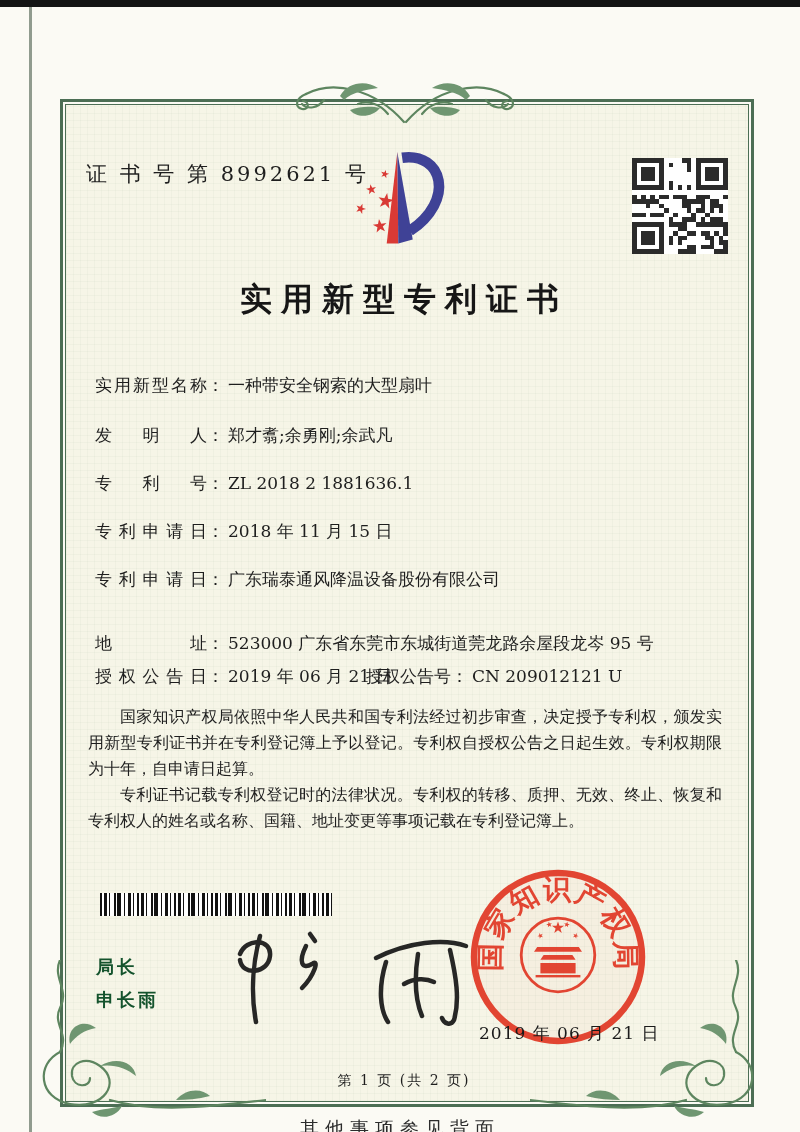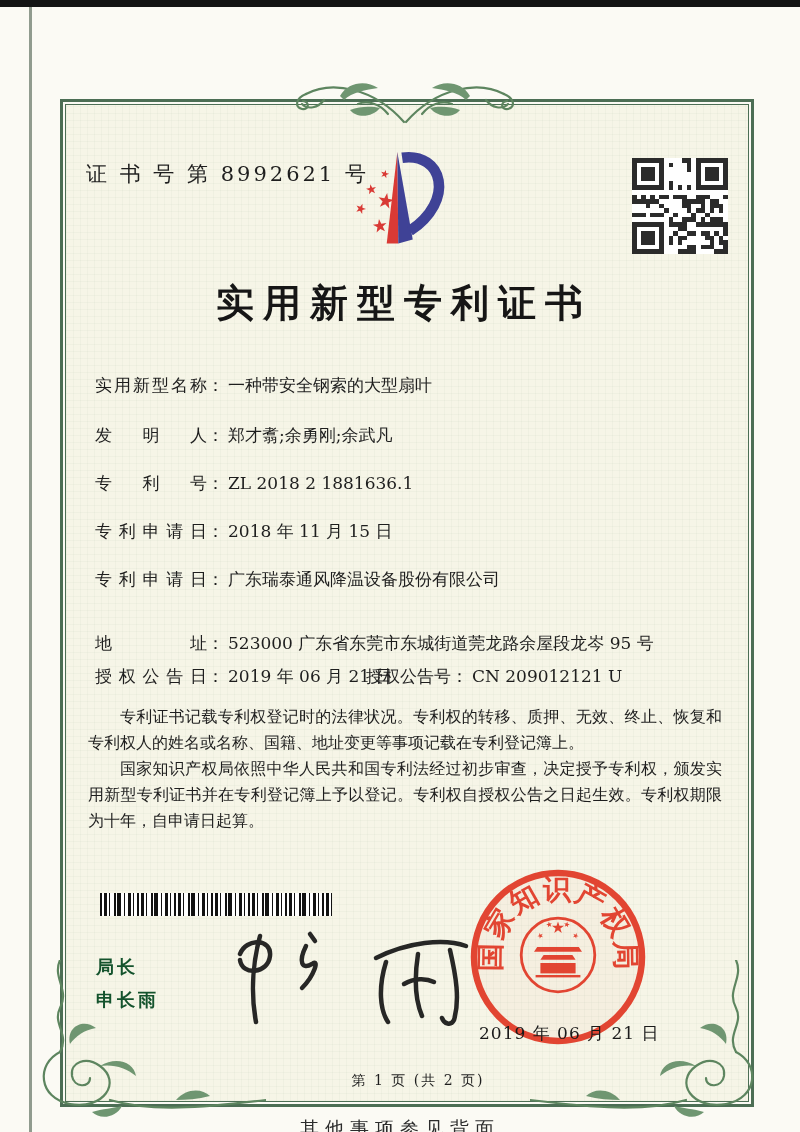--- a/index.html
+++ b/index.html
@@ -14,38 +14,38 @@
   .frame{position:absolute;left:60px;top:99px;width:688px;height:1002px;border:3px solid #4c6e54;}
   .frame-inner{
     position:absolute;inset:2px;border:1px solid #4c6e54;
     background:
       repeating-linear-gradient(90deg, rgba(130,160,130,.06) 0 1px, transparent 1px 7px),
       repeating-linear-gradient(0deg, rgba(130,160,130,.06) 0 1px, transparent 1px 7px),
       #f6f5e7;
   }
   .abs{position:absolute;}
   .cert-number{left:86px;top:160px;font-size:21px;letter-spacing:3px;}
-  .title{left:60px;top:278px;width:688px;text-align:center;font-size:38px;font-weight:bold;letter-spacing:9px;color:#161616;}
+  .title{left:60px;top:278px;width:688px;text-align:center;font-size:32px;font-weight:bold;letter-spacing:9px;color:#161616;}
   .row{left:95px;font-size:17px;white-space:nowrap;}
   .flabel{display:inline-block;width:112px;text-align:justify;text-align-last:justify;}
   .colon{display:inline-block;}
   .fvalue{margin-left:4px;}
   .grant-row{left:366px;font-size:17px;white-space:nowrap;}
   .paras{left:88px;top:704px;width:634px;font-size:16px;line-height:26px;text-align:justify;}
   .paras p{margin:0;text-indent:2em;}
   .barcode{
     left:100px;top:893px;width:232px;height:23px;
     background:repeating-linear-gradient(90deg,
       #111 0 2px,#fff 2px 4px,#111 4px 7px,#fff 7px 9px,#111 9px 10px,#fff 10px 14px,
       #111 14px 16px,#fff 16px 17px,#111 17px 21px,#fff 21px 24px,#111 24px 25px,#fff 25px 28px,
       #111 28px 31px,#fff 31px 33px,#111 33px 34px,#fff 34px 37px);
   }
   .officer{left:96px;font-family:"DejaVu Sans","Liberation Sans",sans-serif;font-weight:600;font-size:18px;letter-spacing:3px;color:#14532d;}
   .seal-date{left:479px;top:1022px;font-size:17px;letter-spacing:1px;color:#1a1a1a;z-index:6;}
-  .page-footer{left:60px;top:1072px;width:688px;text-align:center;font-size:14px;letter-spacing:2px;padding-left:14px;}
+  .page-footer{left:60px;top:1072px;width:688px;text-align:center;font-size:14px;letter-spacing:2px;}
   .back-note{left:0;top:1116px;width:800px;text-align:center;font-size:19px;letter-spacing:6px;color:#2c2c2c;}
   svg{display:block;}
   .flip{transform:scaleX(-1);}
   .qr{
     left:632px;top:158px;width:96px;height:96px;
     display:grid;grid-template-columns:repeat(21,1fr);grid-template-rows:repeat(21,1fr);
     background:#fff;
   }
   .qr div{width:100%;height:100%;}
   .qr .on{background:#2b2b2b;}
@@ -597,22 +597,22 @@
   <span class="flabel">地址</span><span class="colon">：</span><span class="fvalue">523000 广东省东莞市东城街道莞龙路余屋段龙岑 95 号</span>
 </div>
 <div class="abs row" style="top:665px">
   <span class="flabel">授权公告日</span><span class="colon">：</span><span class="fvalue">2019 年 06 月 21 日</span>
 </div>
 <div class="abs grant-row" style="top:665px">
   <span>授权公告号</span><span class="colon">：</span><span class="fvalue">CN 209012121 U</span>
 </div>
 
 <div class="abs paras">
+  <p>国家知识产权局依照中华人民共和国专利法经过初步审查，决定授予专利权，颁发实用新型专利证书并在专利登记簿上予以登记。专利权自授权公告之日起生效。专利权期限为十年，自申请日起算。</p>
   <p>专利证书记载专利权登记时的法律状况。专利权的转移、质押、无效、终止、恢复和专利权人的姓名或名称、国籍、地址变更等事项记载在专利登记簿上。</p>
-  <p>国家知识产权局依照中华人民共和国专利法经过初步审查，决定授予专利权，颁发实用新型专利证书并在专利登记簿上予以登记。专利权自授权公告之日起生效。专利权期限为十年，自申请日起算。</p>
 </div>
 
 <div class="abs barcode"></div>
 
 <div class="abs officer" style="top:955px">局长</div>
 <div class="abs officer" style="top:988px">申长雨</div>
 
 <svg class="abs" style="left:218px;top:928px;z-index:4" width="256" height="104" viewBox="0 0 256 104">
   <g stroke="#161616" stroke-width="4.5" fill="none" stroke-linecap="round" opacity="0.92">
     <path d="M42,8 C36,30 32,62 38,94"></path>

